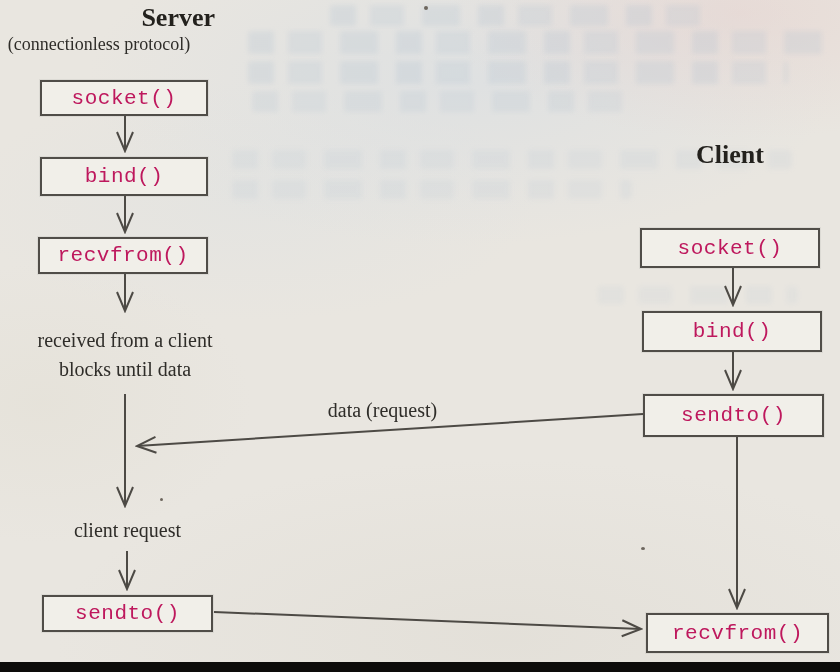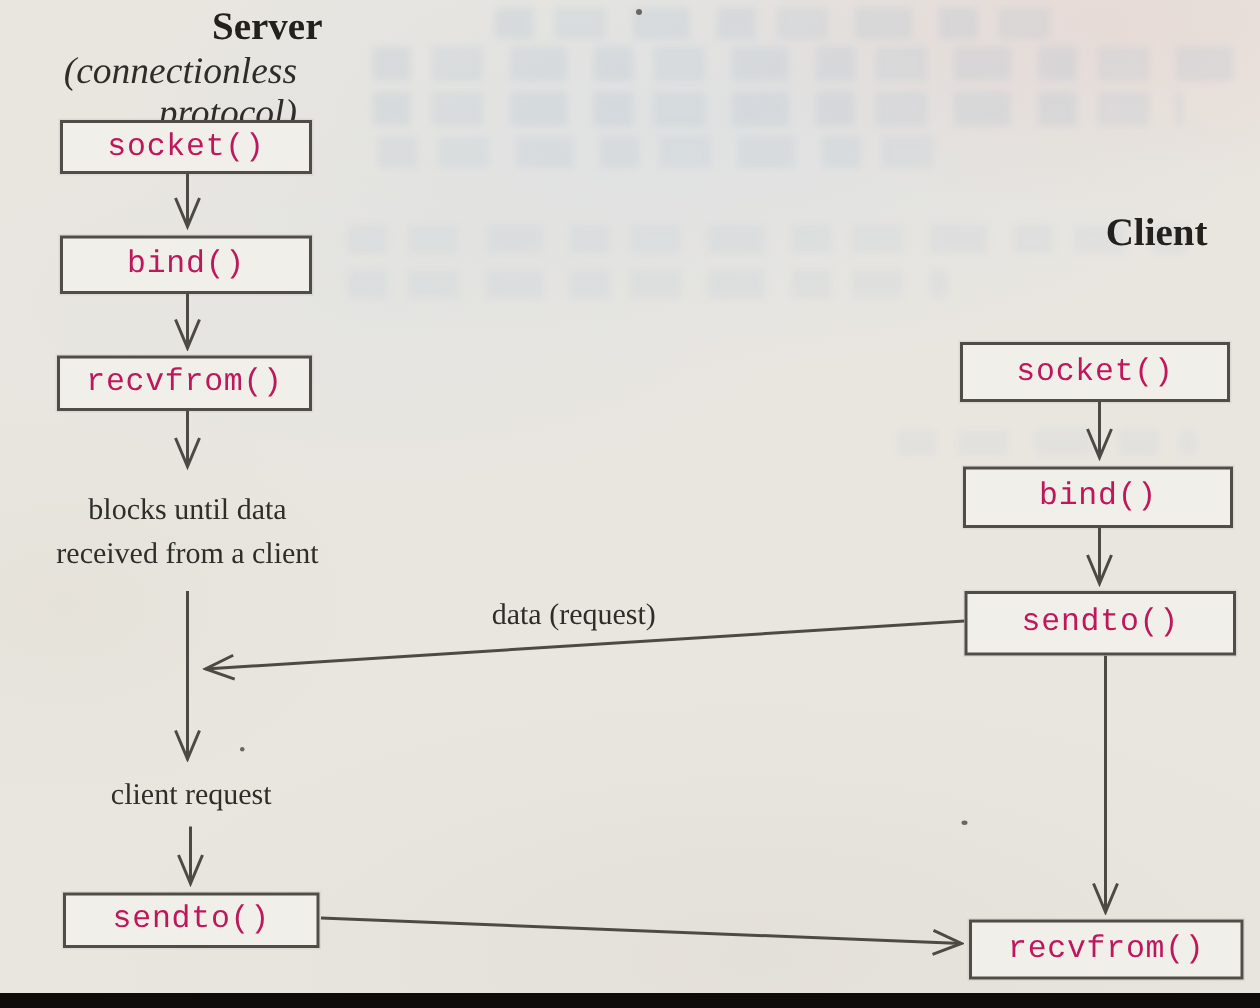--- a/index.html
+++ b/index.html
@@ -40,22 +40,22 @@
     font-family:"Liberation Mono","DejaVu Sans Mono",monospace;
     font-size:21px;letter-spacing:.5px;color:#be185d;
     box-shadow:0 0 0 1px rgba(80,77,72,.08);
   }
   .colhead{
     position:absolute;text-align:center;
     font-weight:bold;font-size:26px;color:#23211d;
     font-family:"Liberation Serif",serif;
   }
   .subhead{
-    position:absolute;text-align:right;
-    font-size:25px;color:#2f2d29;font-style:italic;
+    position:absolute;text-align:center;
+    font-size:18px;color:#2f2d29;
   }
   .note{
     position:absolute;text-align:center;
     font-size:20px;line-height:29px;color:#2f2d29;
   }
   .edgelabel{
     position:absolute;text-align:center;
     font-size:20px;color:#2f2d29;
   }
   .bottombar{
@@ -113,31 +113,31 @@
 
   <div class="fnbox" style="left:40px;top:157px;width:168px;height:39px;">
     <span>bind()</span>
   </div>
 
   <div class="fnbox" style="left:38px;top:237px;width:170px;height:37px;">
     <span>recvfrom()</span>
   </div>
 
   <div class="note" style="left:10px;top:326px;width:230px;">
+    <div>received from a client</div>
     <div>blocks until data</div>
-    <div>received from a client</div>
   </div>
 
   <div class="note" style="left:30px;top:516px;width:195px;">client request</div>
 
   <div class="fnbox" style="left:42px;top:595px;width:171px;height:37px;">
     <span>sendto()</span>
   </div>
 
-  <div class="colhead" style="left:655px;top:140px;width:150px;text-align:right;">Client</div>
+  <div class="colhead" style="left:655px;top:140px;width:150px;">Client</div>
 
   <div class="fnbox" style="left:640px;top:228px;width:180px;height:40px;">
     <span>socket()</span>
   </div>
 
   <div class="fnbox" style="left:642px;top:311px;width:180px;height:41px;">
     <span>bind()</span>
   </div>
 
   <div class="fnbox" style="left:643px;top:394px;width:181px;height:43px;">

